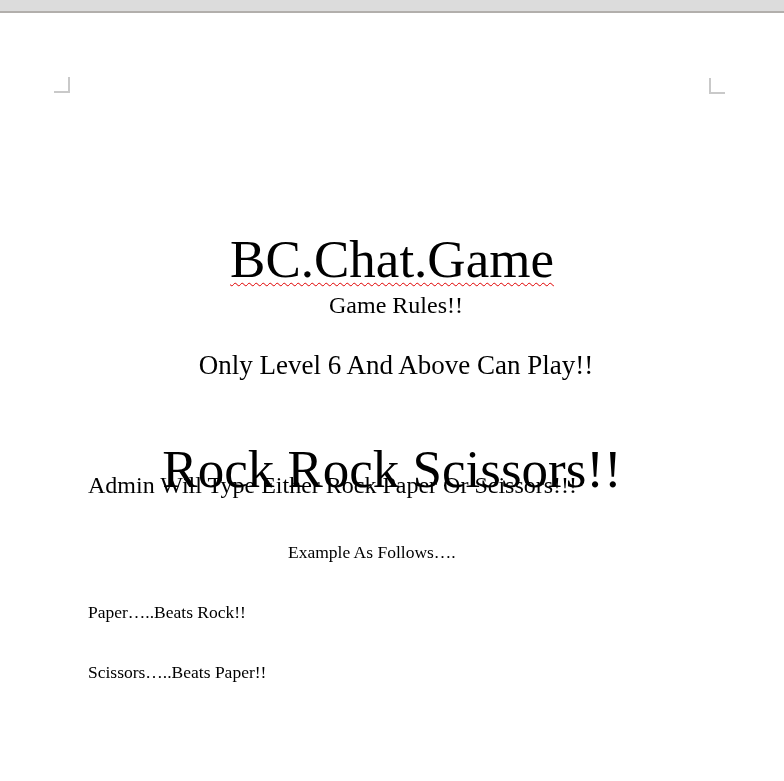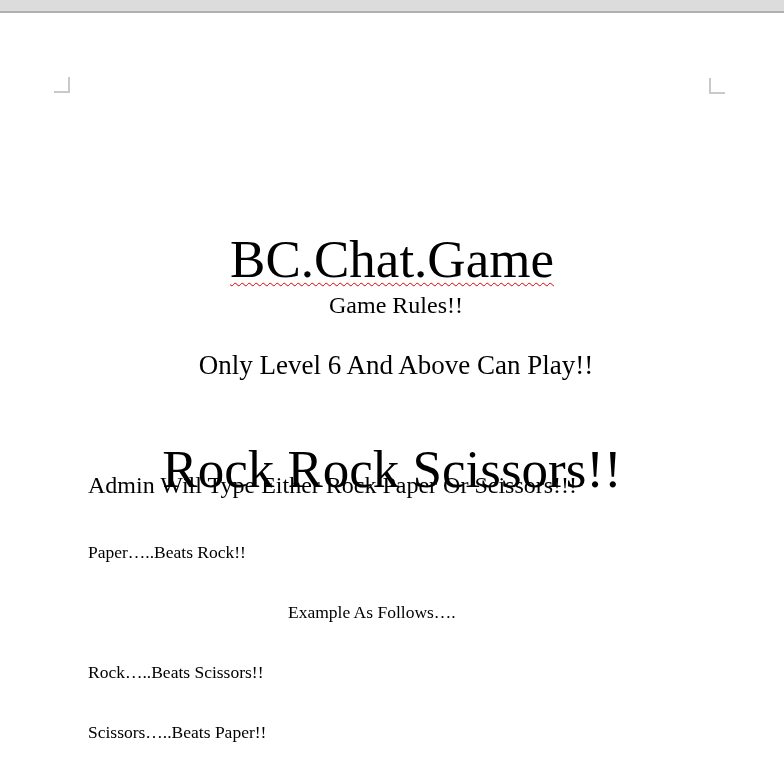--- a/index.html
+++ b/index.html
@@ -86,23 +86,22 @@
 
     <div class="centered-sub game-rules">Game Rules!!</div>
 
     <div class="centered-sub only-level">Only Level 6 And Above Can Play!!</div>
 
     <div class="admin-block">
       <div class="line">Admin Will Type Either Rock Paper Or Scissors!!!</div>
     </div>
 
     <div class="body-block">
+      <div class="line example-heading">Example As Follows….</div>
       <div class="line">Paper…..Beats Rock!!</div>
-      <div class="line example-heading">Example As Follows….</div>
-      <div class="line">Rock…..Beats Scissors!!</div>
       <div class="line">Scissors…..Beats Paper!!</div>
       
       
       
       
       
       
       
       
       

